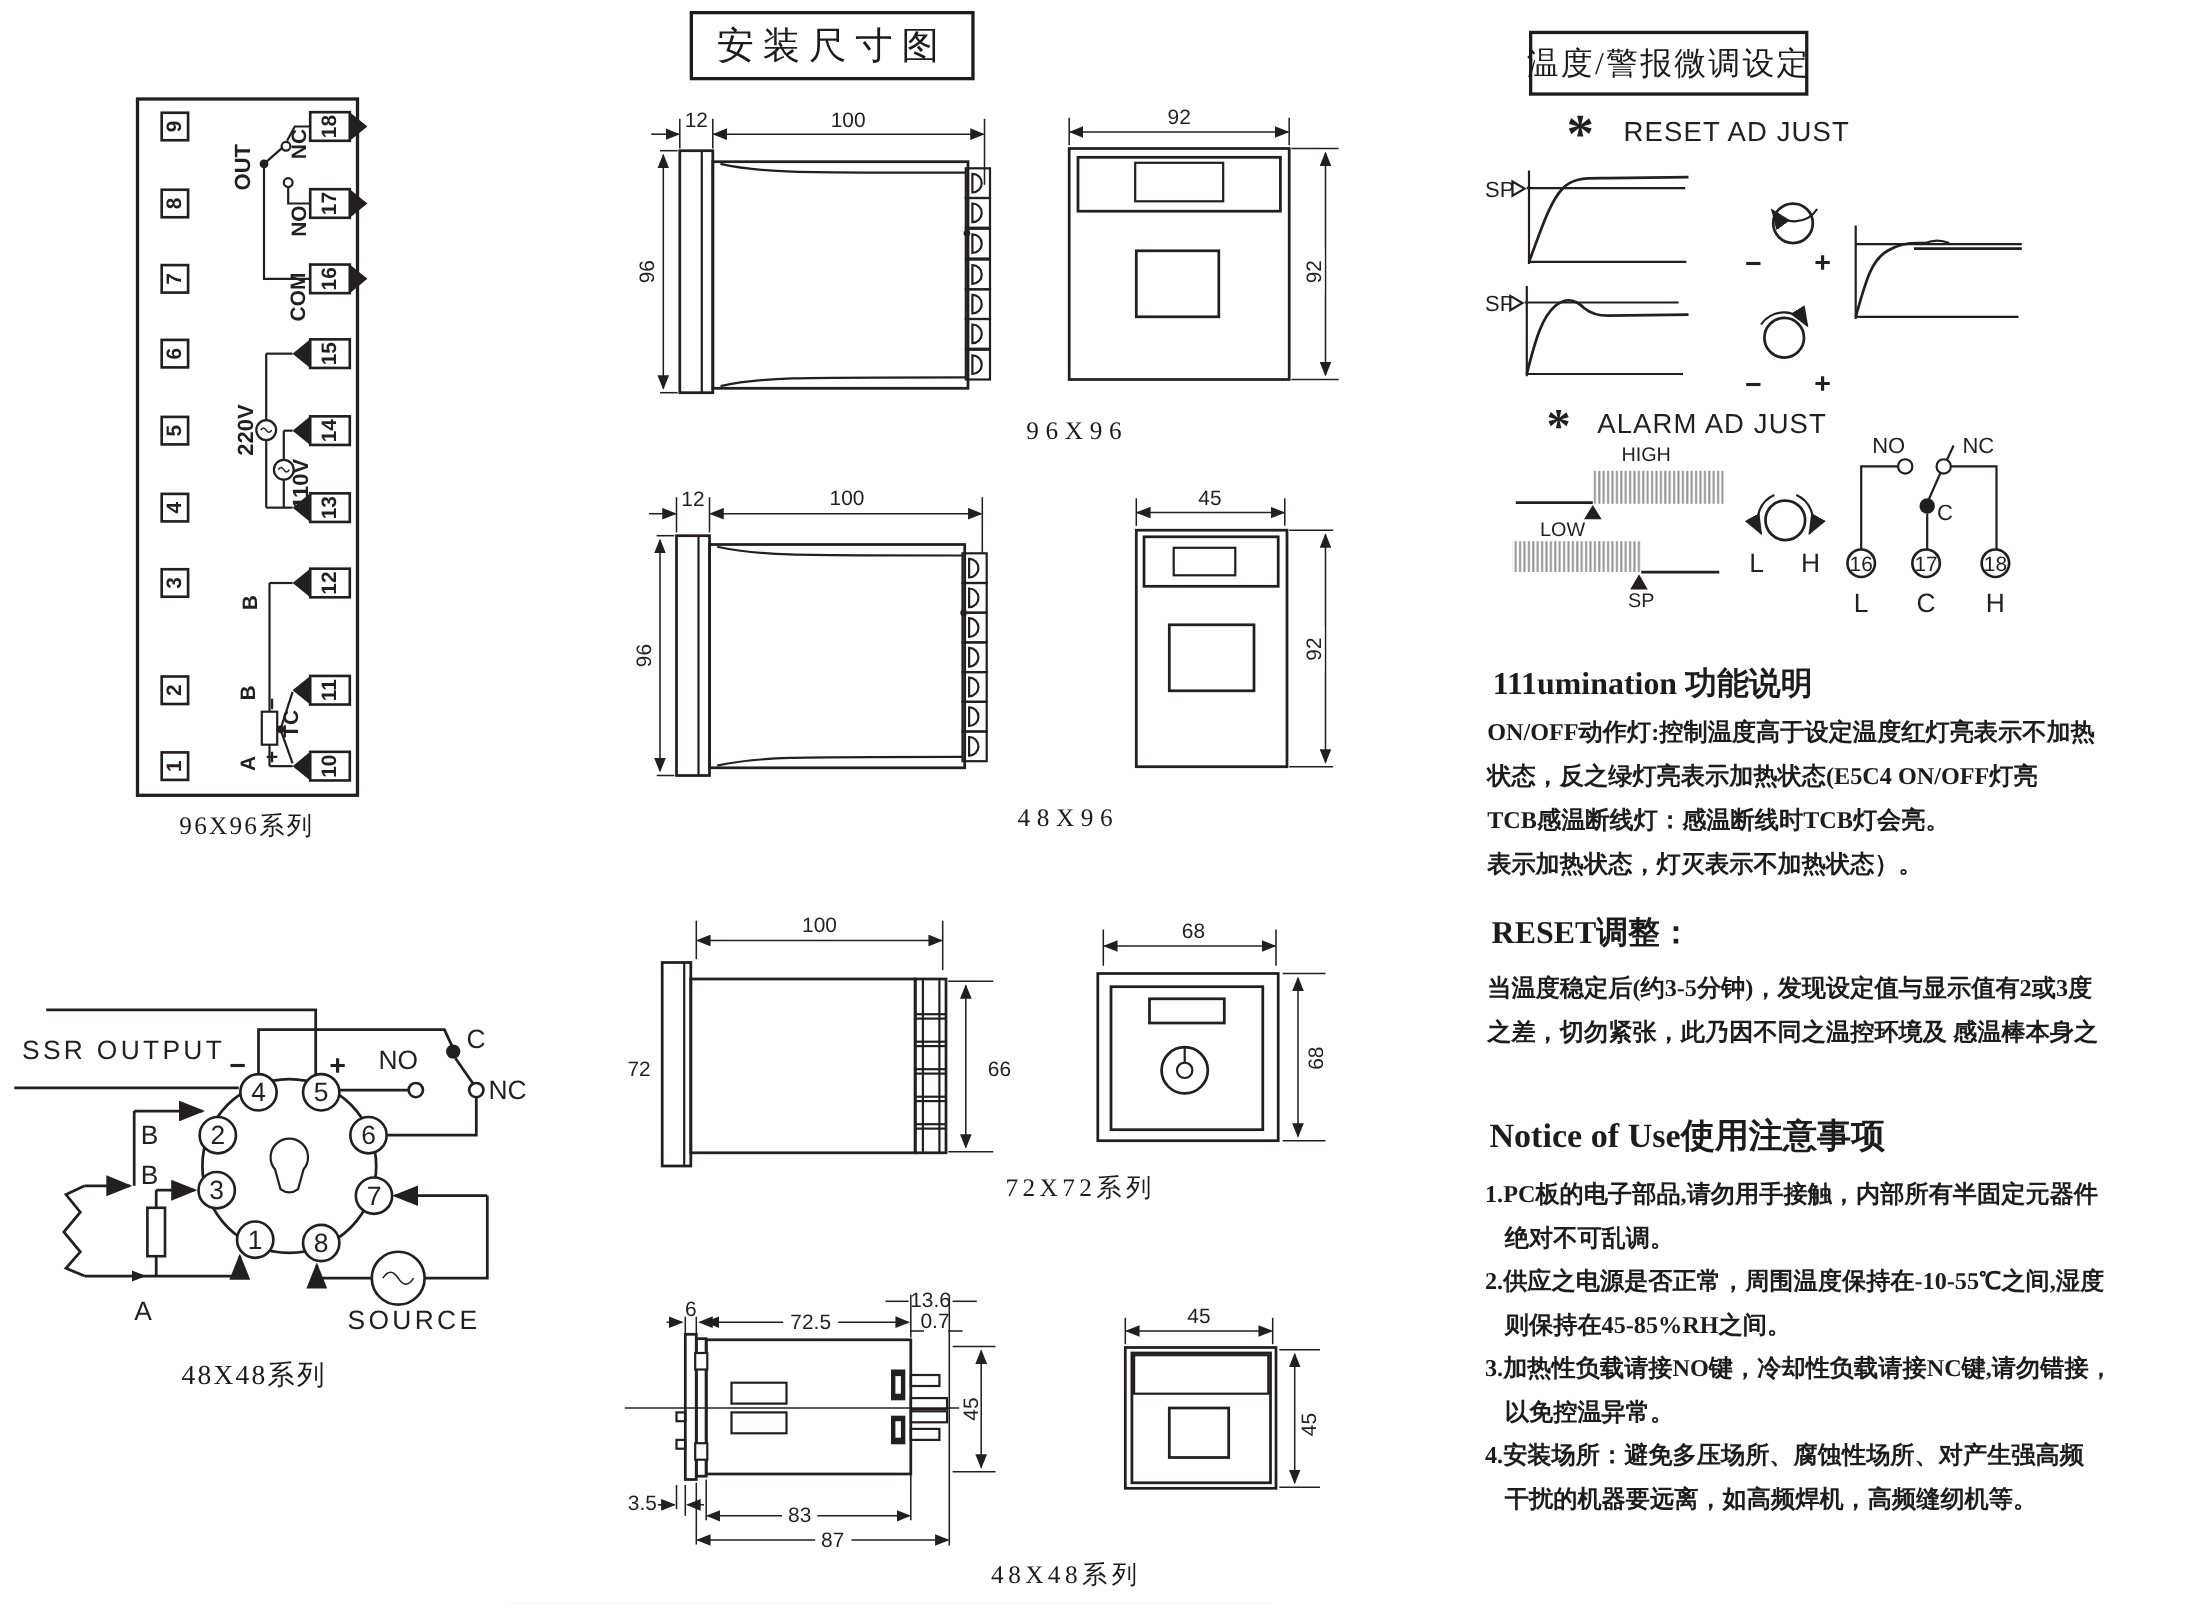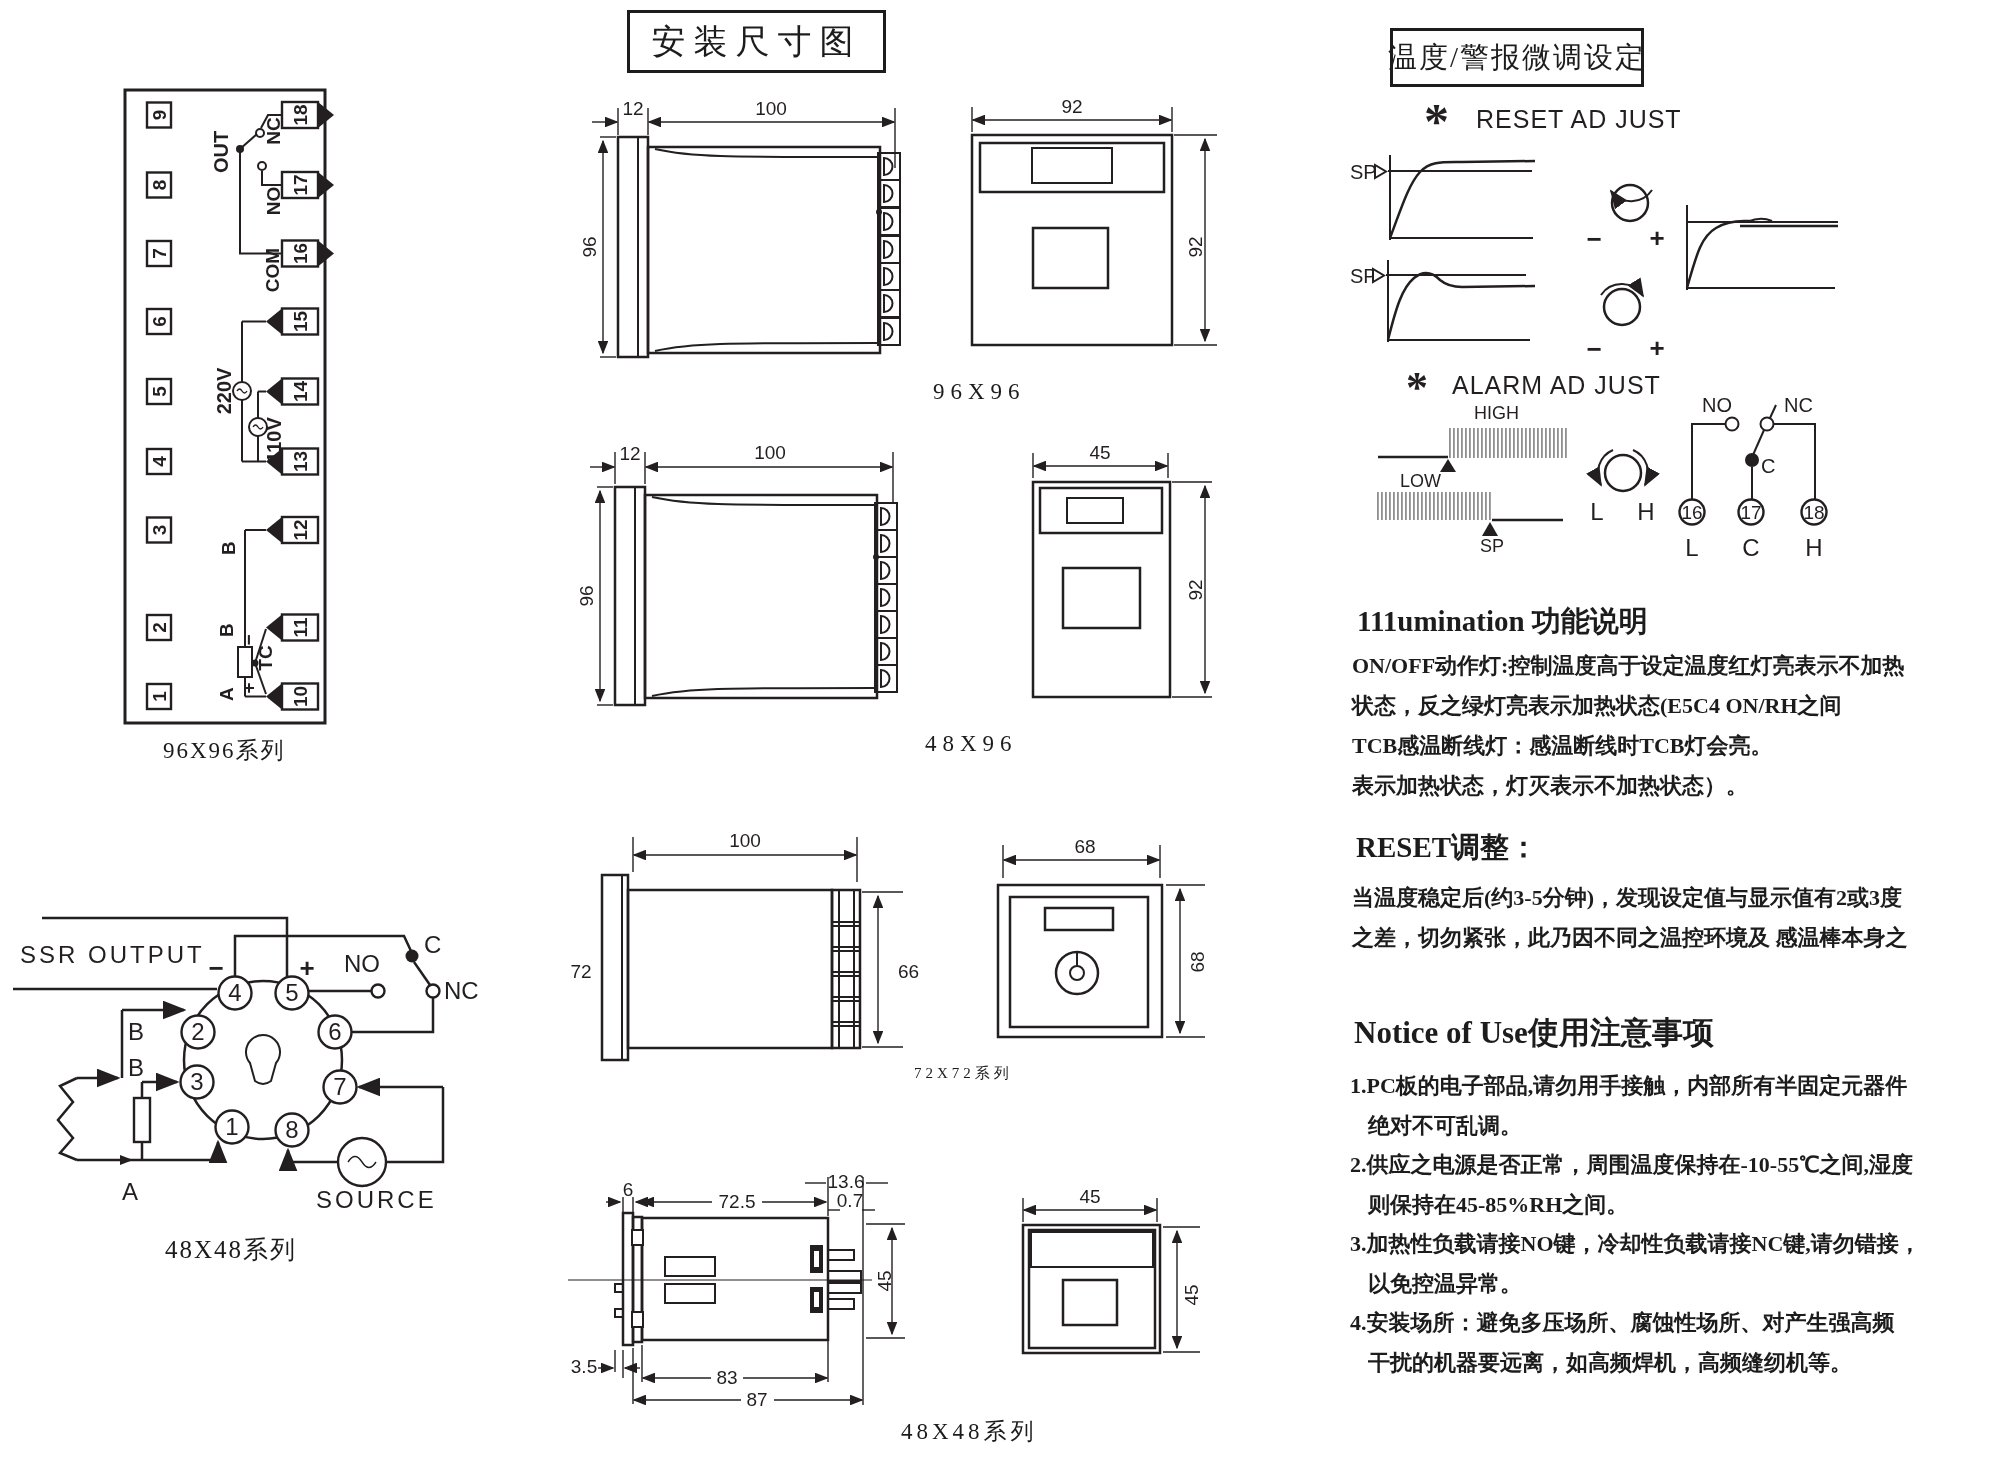--- a/index.html
+++ b/index.html
@@ -395,21 +395,21 @@
       <line x1="1160" y1="845" x2="1160" y2="878"></line>
       <line x1="1004" y1="860" x2="1159" y2="860" marker-start="url(#ar)" marker-end="url(#ar)"></line>
       <line x1="1166" y1="885" x2="1205" y2="885"></line>
       <line x1="1166" y1="1037" x2="1205" y2="1037"></line>
       <line x1="1180" y1="889" x2="1180" y2="1033" marker-start="url(#ar)" marker-end="url(#ar)"></line>
     </g>
     <text class="dt" x="1085" y="853">68</text>
     <text class="dt" transform="rotate(-90 1197 962)" x="1197" y="962" dominant-baseline="central">68</text>
   </g>
 </svg>
-<div class="abs serlbl" style="left:914px;top:1064px;font-size:15px;letter-spacing:4px">72X72系列</div>
+<div class="abs serlbl" style="left:914px;top:1064px;font-size:23px;letter-spacing:4px">72X72系列</div>
 
 <svg style="left:560px;top:1140px" width="680" height="270" viewBox="560 1140 680 270">
   <g>
     <rect x="623" y="1213" width="10" height="132" class="s25"></rect>
     <rect x="633" y="1217" width="9" height="125" class="s25"></rect>
     <rect x="642" y="1218" width="186" height="122" class="s25"></rect>
     <rect x="632" y="1230" width="11" height="15" class="wht2"></rect>
     <rect x="632" y="1312" width="11" height="15" class="wht2"></rect>
     <rect x="615" y="1284" width="8" height="8" class="s"></rect>
     <rect x="615" y="1309" width="8" height="8" class="s"></rect>
@@ -570,21 +570,21 @@
         <text class="dt" x="1814" y="519">18</text>
     <text class="skm" x="1692" y="556">L</text>
     <text class="skm" x="1751" y="556">C</text>
     <text class="skm" x="1814" y="556">H</text>
   </g>
 </svg>
 
 <div class="sec-h" style="left:1357px;top:602px;font-size:29px">111umination 功能说明</div>
 <div class="sec-l" style="left:1352px;top:646px;font-size:22px">
   <div>ON/OFF动作灯:控制温度高于设定温度红灯亮表示不加热</div>
-  <div>状态，反之绿灯亮表示加热状态(E5C4 ON/RH之间</div>
+  <div>状态，反之绿灯亮表示加热状态(E5C4 ON/OFF灯亮</div>
   <div>TCB感温断线灯：感温断线时TCB灯会亮。</div>
   <div>表示加热状态，灯灭表示不加热状态）。</div>
 </div>
 
 <div class="sec-h" style="left:1356px;top:828px;font-size:29px">RESET调整：</div>
 <div class="sec-l" style="left:1352px;top:878px;font-size:22px">
   <div>当温度稳定后(约3-5分钟)，发现设定值与显示值有2或3度</div>
   <div>之差，切勿紧张，此乃因不同之温控环境及 感温棒本身之</div>
 </div>
 

